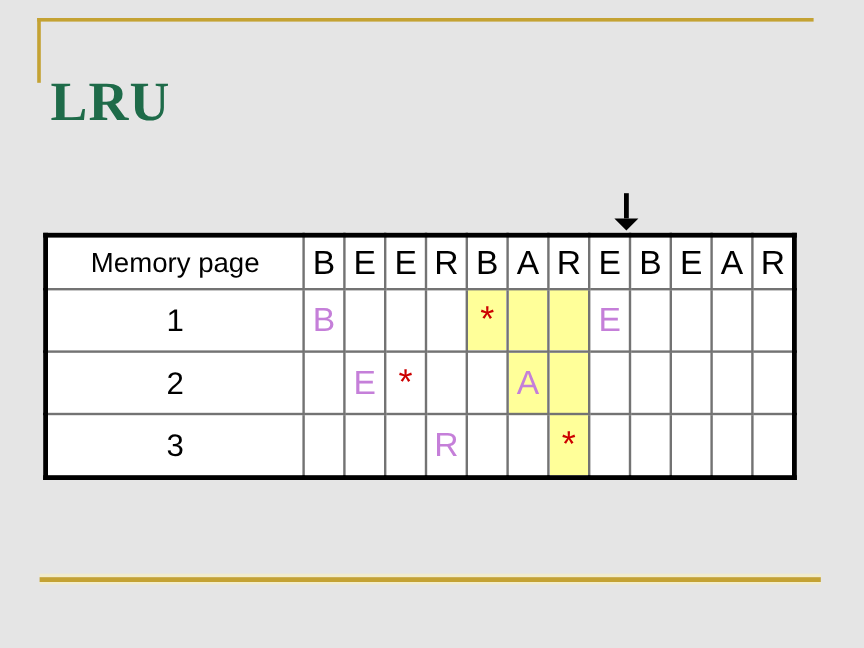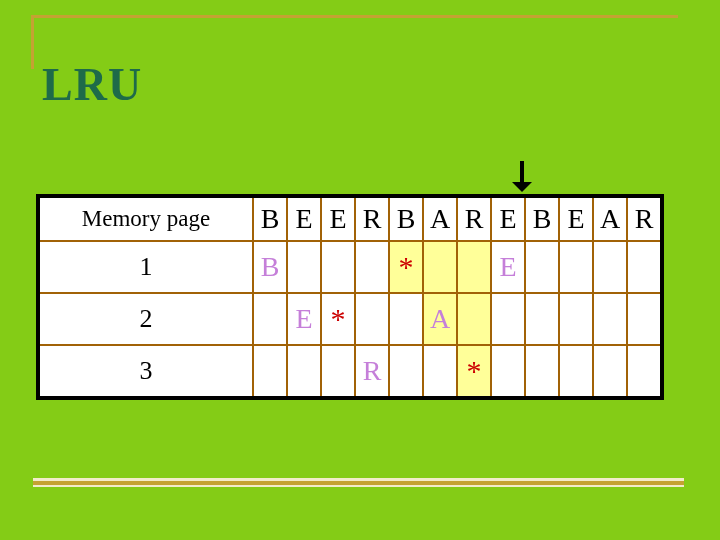--- a/index.html
+++ b/index.html
@@ -1,20 +1,20 @@
 <!DOCTYPE html>
 <html><head>
 <meta charset="utf-8">
 <style>
   html, body { margin:0; padding:0; }
   body {
     width:720px; height:540px; position:relative; overflow:hidden;
     background:#ffffff; font-family:"Liberation Sans", sans-serif;
   }
-  .slide { position:absolute; inset:0; background:#84cc16; }
+  .slide { position:absolute; inset:0; background:#e5e5e5; }
 
   
   .top-rule   { position:absolute; left:31px; top:15px; width:647px; height:3px; background:var(--gold); }
   .left-rule  { position:absolute; left:31px; top:15px; width:3px;  height:54px; background:var(--gold); }
   .bottom-rule{ position:absolute; left:33px; top:478px; width:651px; }
   .bottom-rule .light-top    { height:3px; background:var(--gold-light); }
   .bottom-rule .main-line    { height:4px; background:var(--gold); }
   .bottom-rule .light-bottom { height:2px; background:var(--gold-light); }
 
   
@@ -31,22 +31,22 @@
                   border-left:10px solid transparent; border-right:10px solid transparent;
                   border-top:10px solid #000; }
 
   
   table.lru-table {
     position:absolute; left:36px; top:194px;
     border-collapse:collapse; table-layout:fixed;
     border:4px solid #000; background:#fff;
   }
   .lru-table th, .lru-table td {
-    border:2px solid #a16207; padding:0; text-align:center; vertical-align:middle;
-    background:#fff; overflow:hidden;font-family:Liberation Serif, serif;
+    border:2px solid #737373; padding:0; text-align:center; vertical-align:middle;
+    background:#fff; overflow:hidden;
   }
   .lru-table tr { height:42px; }
   .lru-table tr.header-row { height:45px; }
   th.page-col-head { width:212px; font-weight:normal; font-size:23px; color:#000; }
   th.ref-cell { width:32px; font-weight:normal; font-size:28px; color:#000; }
   td.page-label { font-size:26px; color:#000; }
   td.data-cell { font-size:28px; }
   td.cell-letter { color:var(--purple); }
   td.cell-star { color:var(--red); font-size:30px; line-height:50px; }
   td.hl { background:var(--yellow); }

